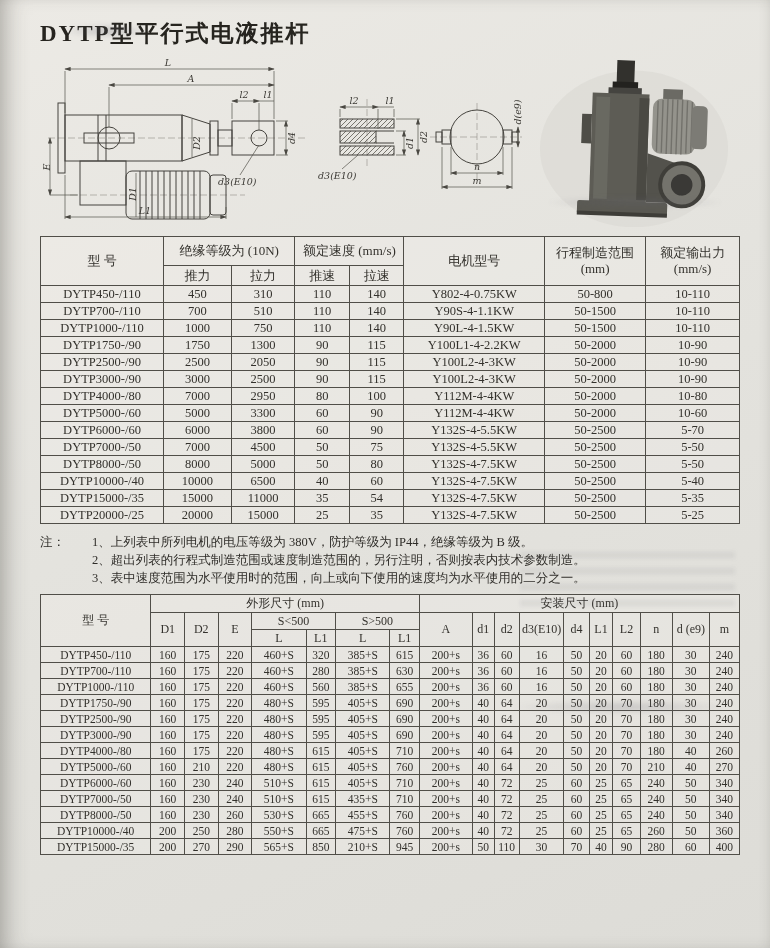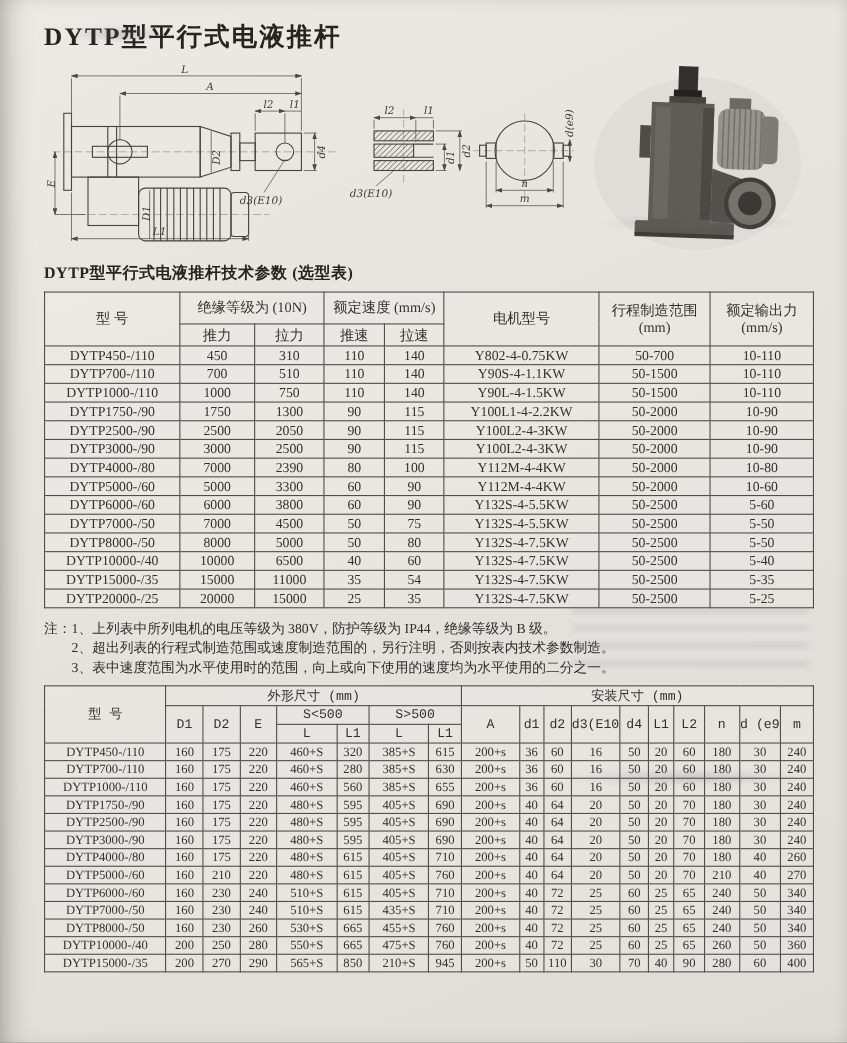--- a/index.html
+++ b/index.html
@@ -36,27 +36,27 @@
   table{border:1.5px solid #3b3935;}
   th,td{
     padding:0;text-align:center;vertical-align:middle;
     font-weight:normal;color:#33312c;
     overflow:hidden;white-space:nowrap;
   }
   #t1 th{font-size:13px;}
   #t1 td{font-size:12.5px;height:16px;line-height:15px;}
   #t1 thead tr:first-child th{height:28px;}
   #t1 thead tr:last-child th{height:19px;}
-  #t2 th{font-size:12px;height:16px;font-family:Liberation Mono, monospace;}
+  #t2 th{font-size:12px;height:16px;}
   #t2 td{font-size:11.5px;height:15px;line-height:14px;}
   .two-line{line-height:1.2;white-space:normal;font-family:Liberation Serif, serif;}
   .notes{display:flex;margin-top:9px;font-size:12.5px;line-height:1.45;color:#2f2d29;}
   .notes-label{flex:none;}
   .notes-items{flex:1;}
-  .note-item{padding-left:1.55em;text-indent:-1.55em;}
+  .note-item{padding-left:1.55em;text-indent:-1.55em;margin-left:27px;}
   .smudge{position:absolute;pointer-events:none;filter:blur(2px);}
   .s1{left:62px;top:24px;width:90px;height:14px;background:radial-gradient(ellipse at center,rgba(100,100,112,.28),transparent 70%);}
   .s2{left:545px;top:196px;width:180px;height:13px;background:radial-gradient(ellipse at center,rgba(100,100,112,.26),transparent 70%);}
   .s3{left:520px;top:552px;width:215px;height:64px;background:repeating-linear-gradient(rgba(105,105,115,.10) 0 6px,transparent 6px 16px);}
   .s4{left:510px;top:700px;width:225px;height:14px;background:radial-gradient(ellipse at center,rgba(100,100,112,.24),transparent 70%);}
   .lbl{font-family:"DejaVu Serif","Liberation Serif",serif;}
 </style>
 </head>
 <body>
 
@@ -227,21 +227,20 @@
           <rect x="158" y="46" width="16" height="44" rx="5" fill="#7c7b75"></rect>
           <polygon points="114,96 152,108 152,146 114,146" fill="#53524c"></polygon>
           <circle cx="150" cy="127" r="22" fill="#74736c" stroke="#3f3e39" stroke-width="4"></circle>
           <circle cx="150" cy="127" r="11" fill="#3a3936"></circle>
           <rect x="44" y="146" width="92" height="14" rx="2" fill="#5a5952"></rect>
           <rect x="44" y="157" width="92" height="4" fill="#3e3d38"></rect>
         </g>
       </svg>
     </div>
 
-    <p class="section-caption">DYTP型平行式电液推杆技术参数 (选型表)</p>
 
     <table id="t1">
       <colgroup>
         <col style="width:17.6%">
           <col style="width:9.7%">
           <col style="width:9.1%">
         <col style="width:7.8%">
           <col style="width:7.8%">
           <col style="width:20.1%">
         <col style="width:14.5%">
@@ -264,21 +263,21 @@
         </tr>
       </thead>
       <tbody>
           <tr>
             <td>DYTP450-/110</td>
             <td>450</td>
             <td>310</td>
             <td>110</td>
             <td>140</td>
             <td>Y802-4-0.75KW</td>
-            <td>50-700</td>
+            <td>50-800</td>
             <td>10-110</td>
           </tr>
           <tr>
             <td>DYTP700-/110</td>
             <td>700</td>
             <td>510</td>
             <td>110</td>
             <td>140</td>
             <td>Y90S-4-1.1KW</td>
             <td>50-1500</td>
@@ -320,21 +319,21 @@
             <td>2500</td>
             <td>90</td>
             <td>115</td>
             <td>Y100L2-4-3KW</td>
             <td>50-2000</td>
             <td>10-90</td>
           </tr>
           <tr>
             <td>DYTP4000-/80</td>
             <td>7000</td>
-            <td>2390</td>
+            <td>2950</td>
             <td>80</td>
             <td>100</td>
             <td>Y112M-4-4KW</td>
             <td>50-2000</td>
             <td>10-80</td>
           </tr>
           <tr>
             <td>DYTP5000-/60</td>
             <td>5000</td>
             <td>3300</td>
@@ -345,21 +344,21 @@
             <td>10-60</td>
           </tr>
           <tr>
             <td>DYTP6000-/60</td>
             <td>6000</td>
             <td>3800</td>
             <td>60</td>
             <td>90</td>
             <td>Y132S-4-5.5KW</td>
             <td>50-2500</td>
-            <td>5-60</td>
+            <td>5-70</td>
           </tr>
           <tr>
             <td>DYTP7000-/50</td>
             <td>7000</td>
             <td>4500</td>
             <td>50</td>
             <td>75</td>
             <td>Y132S-4-5.5KW</td>
             <td>50-2500</td>
             <td>5-50</td>

